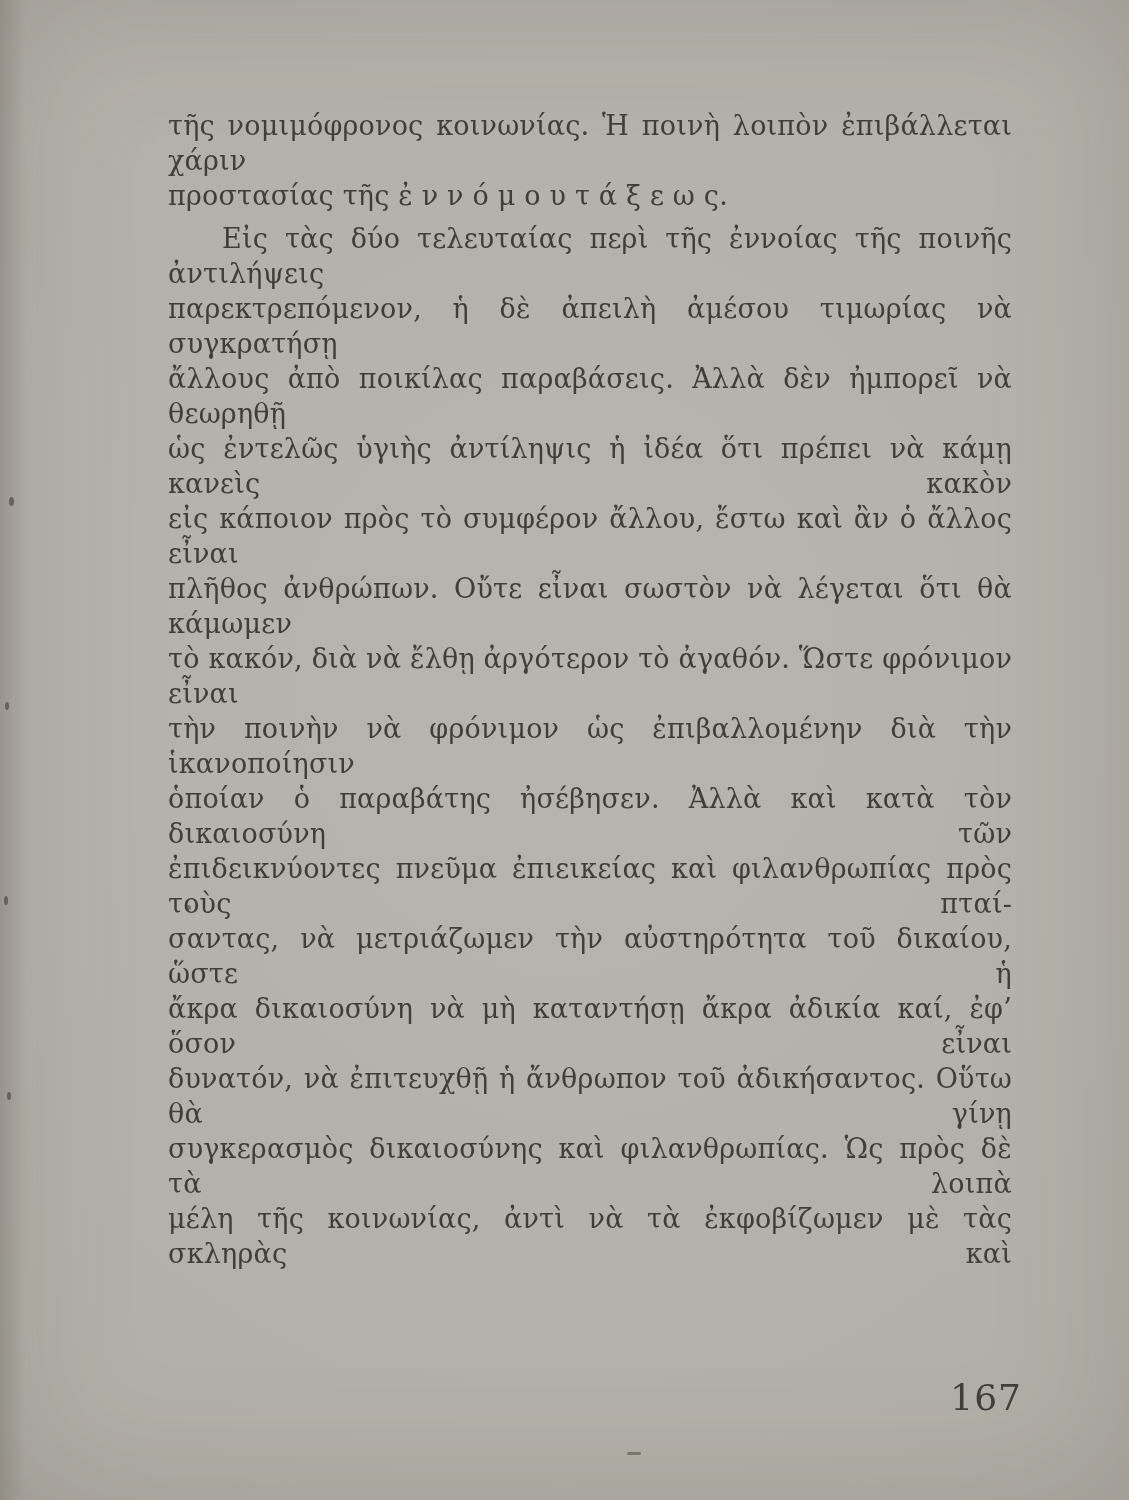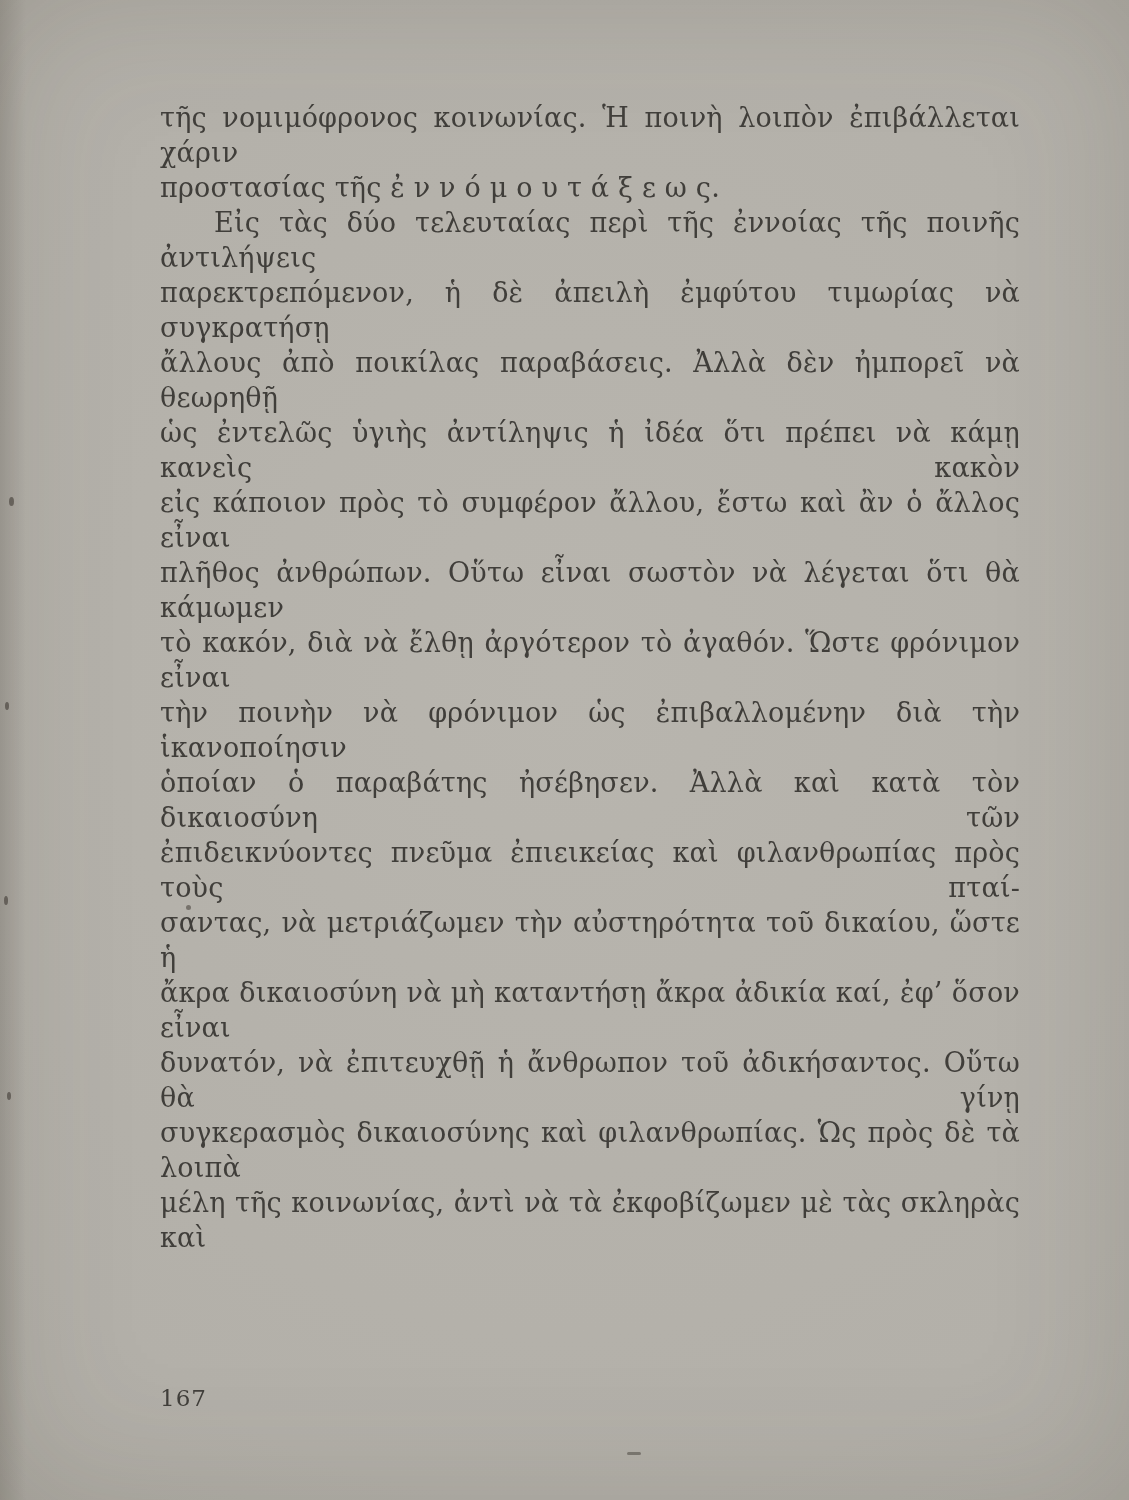--- a/index.html
+++ b/index.html
@@ -20,32 +20,32 @@
   .binding-shade{
     position:absolute;left:0;top:0;bottom:0;width:26px;
     background:linear-gradient(90deg, rgba(70,64,55,0.18), rgba(70,64,55,0));
   }
   .text-block{
     position:absolute;left:160px;top:100px;width:860px;
     color:var(--ink);
     font-size:27px;line-height:35px;
     letter-spacing:0.2px;
   }
-  .paragraph{margin:0;}
+  .paragraph{margin:8px;}
   .line{
     text-align:justify;
     text-align-last:justify;
     white-space:normal;
   }
   .line.last{text-align-last:left;}
   .line.indent{text-indent:54px;}
   .page-number{
     position:absolute;left:160px;top:1383px;width:862px;
-    color:var(--ink);
-    font-size:23px;line-height:30px;letter-spacing:1px;
+    text-align:right;color:var(--ink);
+    font-size:36px;line-height:30px;letter-spacing:1px;
   }
   .speck{
     position:absolute;border-radius:50%;
     background:rgba(55,50,44,0.55);
   }
   .speck.s1{left:9px;top:497px;width:5px;height:9px;}
   .speck.s2{left:5px;top:702px;width:4px;height:8px;}
   .speck.s3{left:4px;top:896px;width:4px;height:9px;}
   .speck.s4{left:7px;top:1092px;width:4px;height:8px;}
   .speck.s5{left:627px;top:1452px;width:14px;height:3px;border-radius:2px;background:rgba(55,50,44,0.45);}
@@ -57,25 +57,25 @@
 <div class="scan-page">
   <div class="binding-shade"></div>
 
   <div class="text-block">
       <div class="paragraph">
         <div class="line">τῆς νομιμόφρονος κοινωνίας. Ἡ ποινὴ λοιπὸν ἐπιβάλλεται χάριν</div>
         <div class="line last">προστασίας τῆς ἐ ν ν ό μ ο υ   τ ά ξ ε ω ς.</div>
       </div>
       <div class="paragraph">
         <div class="line indent">Εἰς τὰς δύο τελευταίας περὶ τῆς ἐννοίας τῆς ποινῆς ἀντιλήψεις</div>
-        <div class="line">παρεκτρεπόμενον, ἡ δὲ ἀπειλὴ ἐμφύτου τιμωρίας νὰ συγκρατήσῃ</div>
+        <div class="line">παρεκτρεπόμενον, ἡ δὲ ἀπειλὴ ἀμέσου τιμωρίας νὰ συγκρατήσῃ</div>
         <div class="line">ἄλλους ἀπὸ ποικίλας παραβάσεις. Ἀλλὰ δὲν ἠμπορεῖ νὰ θεωρηθῇ</div>
         <div class="line">ὡς ἐντελῶς ὑγιὴς ἀντίληψις ἡ ἰδέα ὅτι πρέπει νὰ κάμῃ κανεὶς κακὸν</div>
         <div class="line">εἰς κάποιον πρὸς τὸ συμφέρον ἄλλου, ἔστω καὶ ἂν ὁ ἄλλος εἶναι</div>
-        <div class="line">πλῆθος ἀνθρώπων. Οὕτω εἶναι σωστὸν νὰ λέγεται ὅτι θὰ κάμωμεν</div>
+        <div class="line">πλῆθος ἀνθρώπων. Οὔτε εἶναι σωστὸν νὰ λέγεται ὅτι θὰ κάμωμεν</div>
         <div class="line">τὸ κακόν, διὰ νὰ ἔλθῃ ἀργότερον τὸ ἀγαθόν. Ὥστε φρόνιμον εἶναι</div>
         <div class="line">τὴν ποινὴν νὰ φρόνιμον ὡς ἐπιβαλλομένην διὰ τὴν ἱκανοποίησιν</div>
         <div class="line">ὁποίαν ὁ παραβάτης ἠσέβησεν. Ἀλλὰ καὶ κατὰ τὸν δικαιοσύνη τῶν</div>
         <div class="line">ἐπιδεικνύοντες πνεῦμα ἐπιεικείας καὶ φιλανθρωπίας πρὸς τοὺς πταί-</div>
         <div class="line">σαντας, νὰ μετριάζωμεν τὴν αὐστηρότητα τοῦ δικαίου, ὥστε ἡ</div>
         <div class="line">ἄκρα δικαιοσύνη νὰ μὴ καταντήσῃ ἄκρα ἀδικία καί, ἐφ’ ὅσον εἶναι</div>
         <div class="line">δυνατόν, νὰ ἐπιτευχθῇ ἡ ἄνθρωπον τοῦ ἀδικήσαντος. Οὕτω θὰ γίνῃ</div>
         <div class="line">συγκερασμὸς δικαιοσύνης καὶ φιλανθρωπίας. Ὡς πρὸς δὲ τὰ λοιπὰ</div>
         <div class="line">μέλη τῆς κοινωνίας, ἀντὶ νὰ τὰ ἐκφοβίζωμεν μὲ τὰς σκληρὰς καὶ</div>
       </div>

